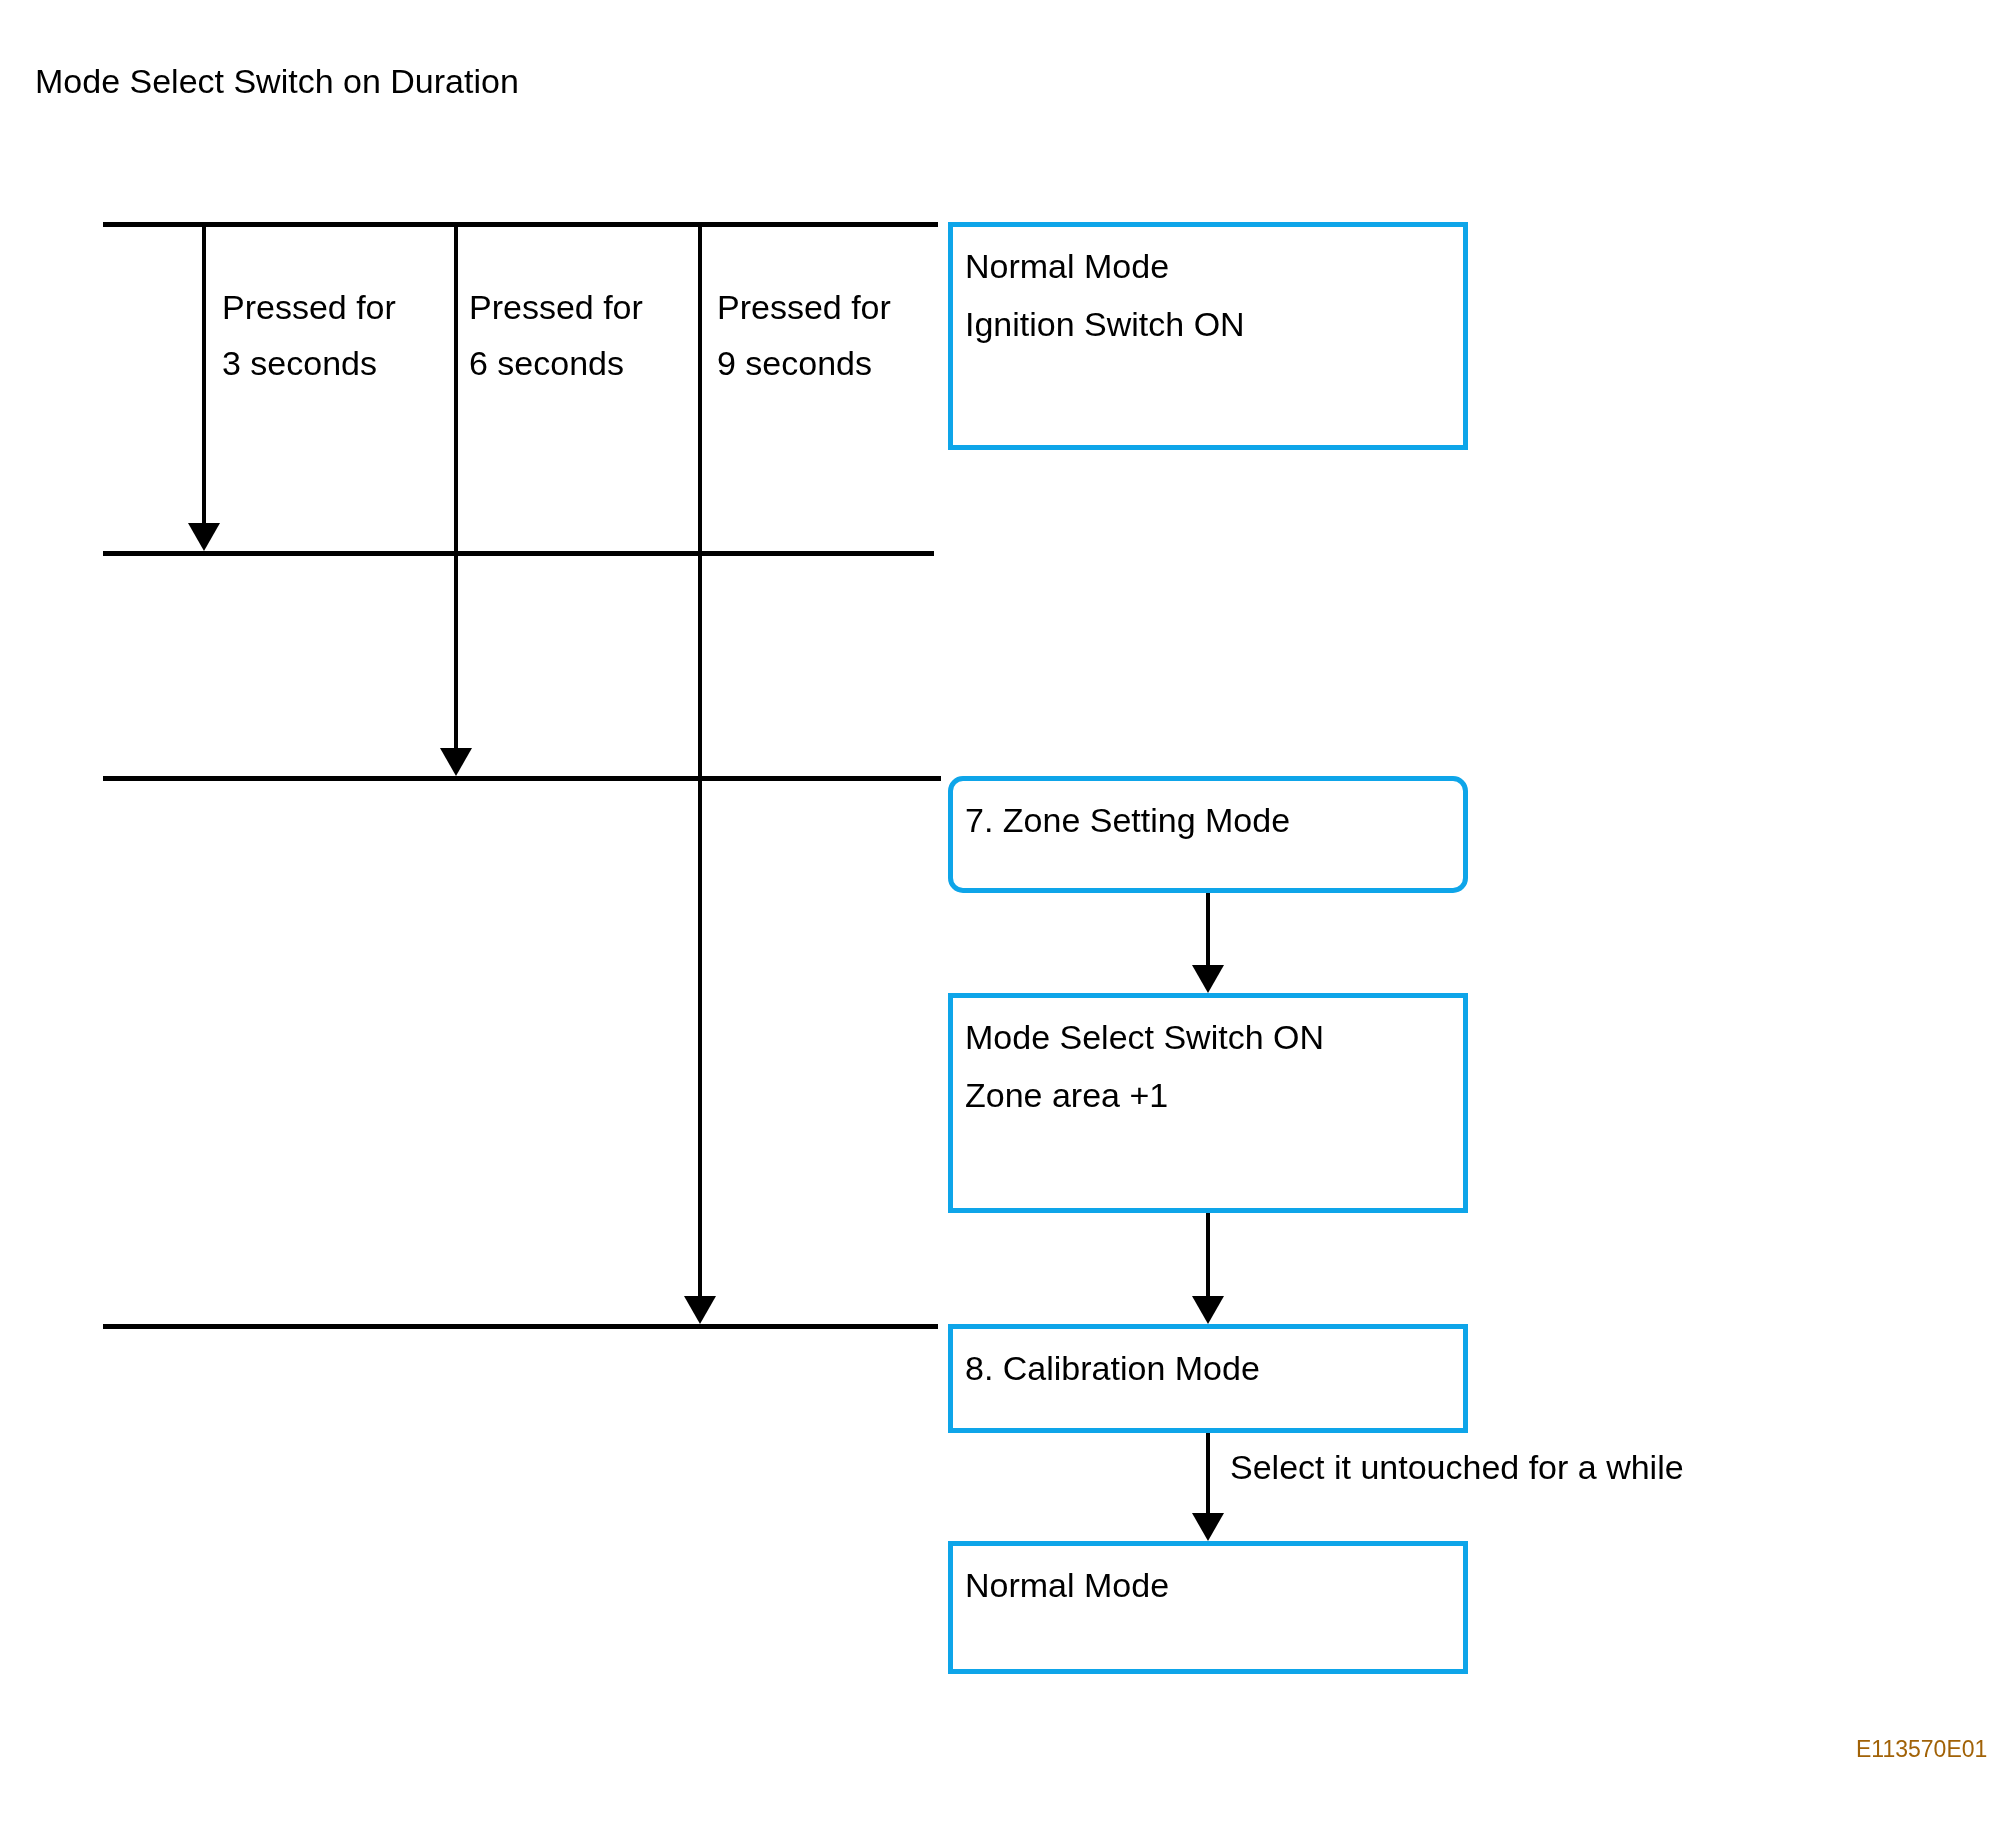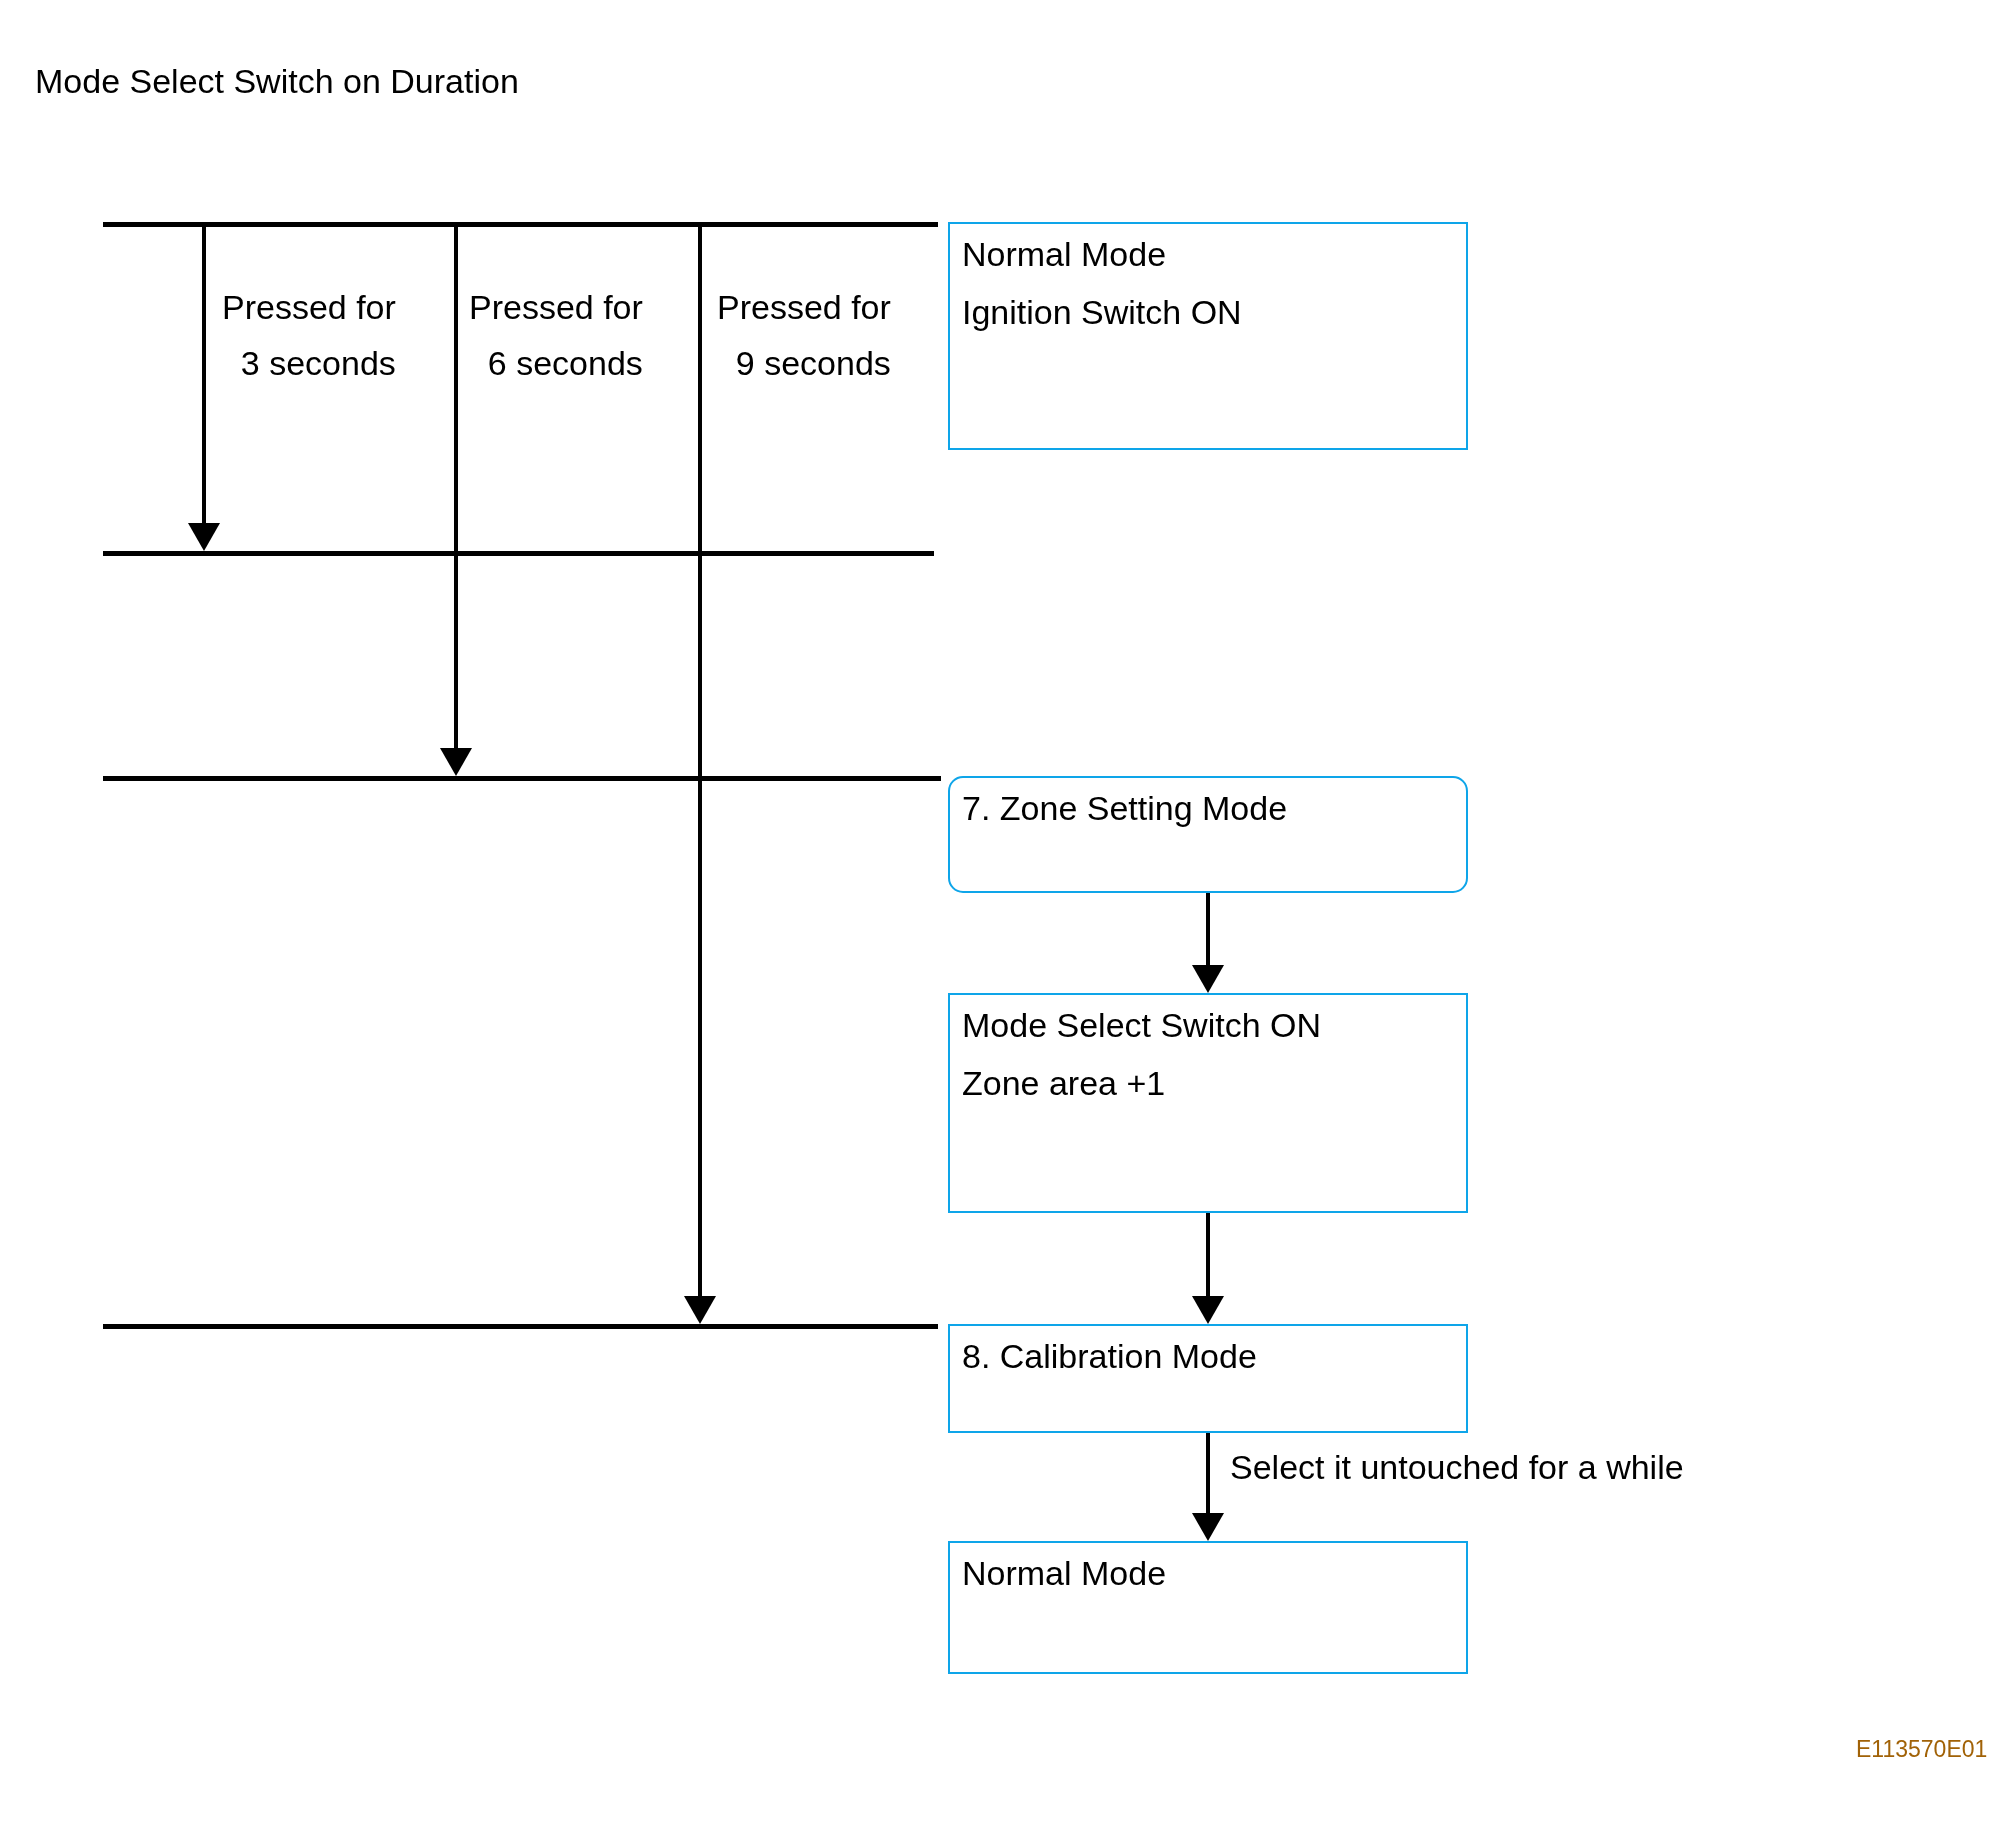--- a/index.html
+++ b/index.html
@@ -25,30 +25,29 @@
     width: 0; height: 0;
     border-left: 16px solid transparent;
     border-right: 16px solid transparent;
     border-top: 28px solid #000000;
   }
   .duration-label {
     position: absolute;
     font-size: 34px;
     line-height: 56px;
     white-space: nowrap;
-    text-align: right;
   }
   .fbox {
     position: absolute;
     left: 948px;
     width: 520px;
-    border: 2px solid #0ea5e9;
+    border: 5px solid #0ea5e9;
     box-sizing: border-box;
     background: #ffffff;
-    padding: 1px 12px;
+    padding: 10px 12px;
     font-size: 34px;
     line-height: 58px;
     white-space: nowrap;
   }
   .box-line { white-space: nowrap; }
   .arrow-note {
     position: absolute;
     font-size: 34px;
     line-height: 40px;
     white-space: nowrap;

